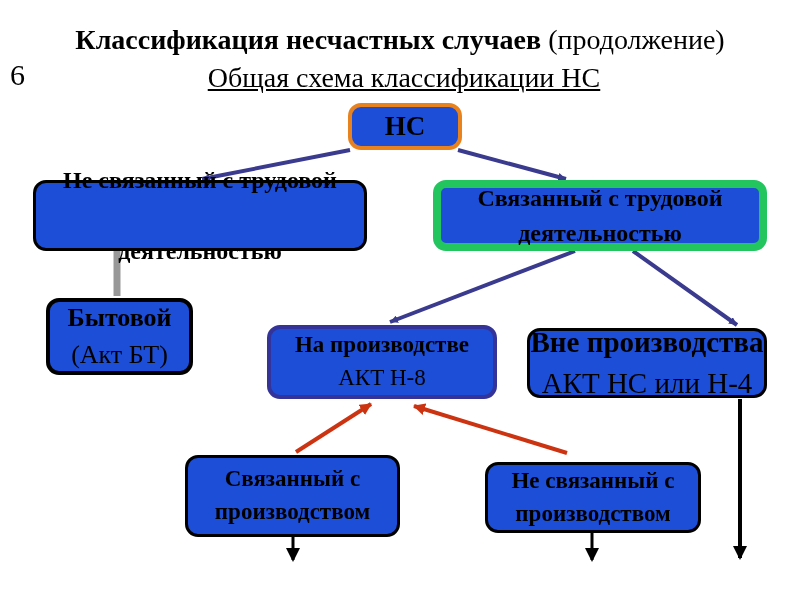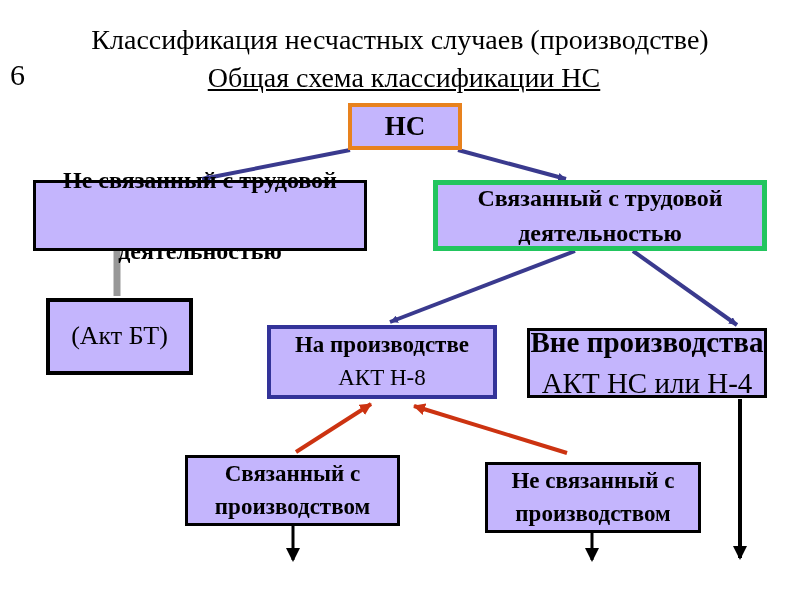--- a/index.html
+++ b/index.html
@@ -2,47 +2,47 @@
 <html><head>
 <meta charset="utf-8">
 <style>
   html,body{margin:0;padding:0;background:#fff;}
   .canvas{
     position:relative;width:800px;height:600px;background:#ffffff;overflow:hidden;
     font-family:"Liberation Serif","DejaVu Serif",serif;color:#000;
   }
   .page-num{position:absolute;left:10px;top:58px;font-size:30px;}
   .title{position:absolute;left:0;top:24px;width:100%;text-align:center;font-size:28px;white-space:nowrap;}
-  .title .b{font-weight:normal;}
+  .title .b{font-weight:bold;}
   .subtitle{position:absolute;left:4px;top:62px;width:100%;text-align:center;font-size:28px;text-decoration:underline;}
   .node{
-    position:absolute;box-sizing:border-box;background:#c4b5fd;
+    position:absolute;box-sizing:border-box;background:#1d4ed8;
     display:flex;flex-direction:column;align-items:center;justify-content:center;
-    text-align:center;font-weight:bold;line-height:1.42;
+    text-align:center;font-weight:bold;line-height:1.42;border-radius:13px;
   }
   .node span{white-space:nowrap;display:block;}
   .node .reg{font-weight:normal;}
   .n-ns{left:348px;top:103px;width:114px;height:47px;border:4px solid #E8821E;font-size:27px;}
   .n-nonwork{left:33px;top:180px;width:334px;height:71px;border:3px solid #000;font-size:24px;gap:36px;}
-  .n-work{left:433px;top:180px;width:334px;height:71px;border:5px solid #22c55e;font-size:24px;}
+  .n-work{left:433px;top:180px;width:334px;height:71px;border:8px solid #22c55e;font-size:24px;}
   .n-byt{left:46px;top:298px;width:147px;height:77px;border:4px solid #000;font-size:26px;}
   .n-onprod{left:267px;top:325px;width:230px;height:74px;border:4px solid #333399;font-size:23px;}
   .n-offprod{left:527px;top:328px;width:240px;height:70px;border:3px solid #000;font-size:29px;}
-  .n-prodrel{left:185px;top:455px;width:215px;height:71px;border:3px solid #000;font-size:23px;}
+  .n-prodrel{left:185px;top:455px;width:215px;height:82px;border:3px solid #000;font-size:23px;}
   .n-notprodrel{left:485px;top:462px;width:216px;height:71px;border:3px solid #000;font-size:23px;}
   .connectors{position:absolute;left:0;top:0;width:800px;height:600px;pointer-events:none;}
 </style>
 </head>
 <body>
 
 <div class="canvas">
 
   <div class="page-num">6</div>
 
-  <div class="title"><span class="b">Классификация несчастных случаев</span><span> (производстве)</span></div>
+  <div class="title"><span class="b">Классификация несчастных случаев</span><span> (продолжение)</span></div>
 
   <div class="subtitle">Общая схема классификации НС</div>
 
   <svg class="connectors" viewBox="0 0 800 600">
     <defs>
       <marker id="arr-blue" markerWidth="8" markerHeight="8" refX="8" refY="4" orient="auto" markerUnits="userSpaceOnUse">
         <path d="M0,0 L8,4 L0,8 z" fill="#3A3A8E"></path>
       </marker>
       <marker id="arr-red" markerWidth="12" markerHeight="12" refX="11" refY="6" orient="auto" markerUnits="userSpaceOnUse">
         <path d="M0,0 L12,6 L0,12 z" fill="#CC3311"></path>
@@ -75,20 +75,21 @@
     <span>Не связанный с трудовой</span>
     <span>деятельностью</span>
   </div>
 
   <div class="node n-work">
     <span>Связанный с трудовой</span>
     <span>деятельностью</span>
   </div>
 
   <div class="node n-byt">
+    <span>Бытовой</span>
     <span class="reg">(Акт БТ)</span>
   </div>
 
   <div class="node n-onprod">
     <span>На производстве</span>
     <span class="reg">АКТ Н-8</span>
   </div>
 
   <div class="node n-offprod">
     <span>Вне производства</span>

